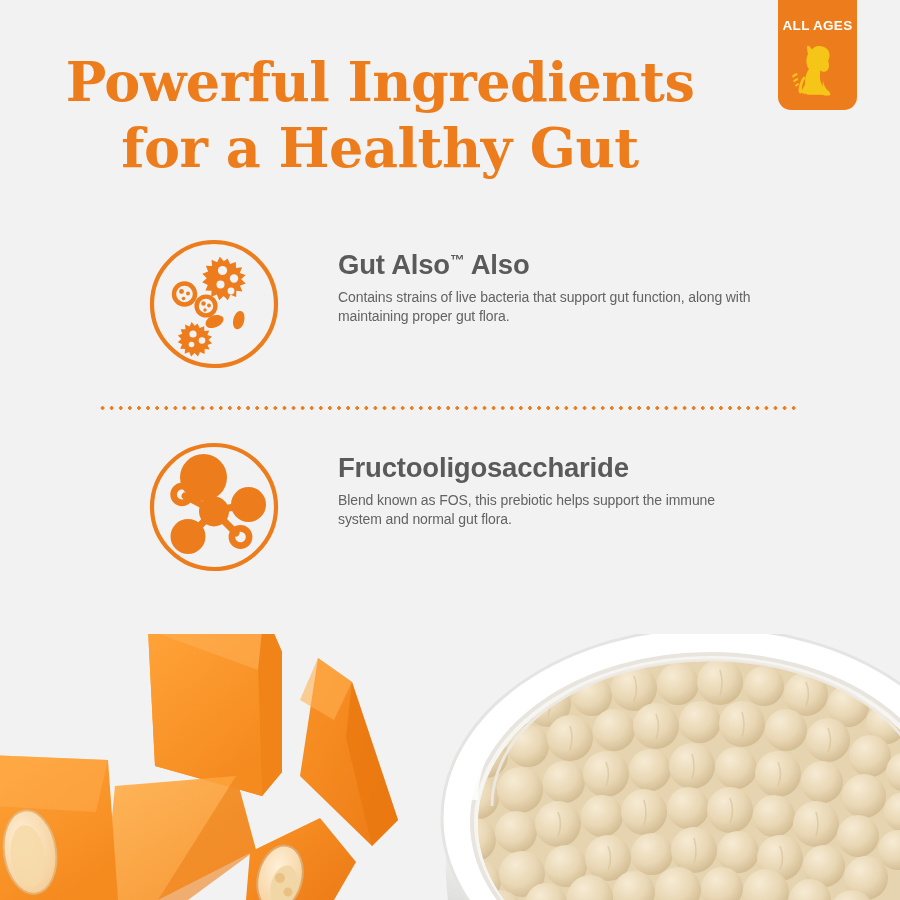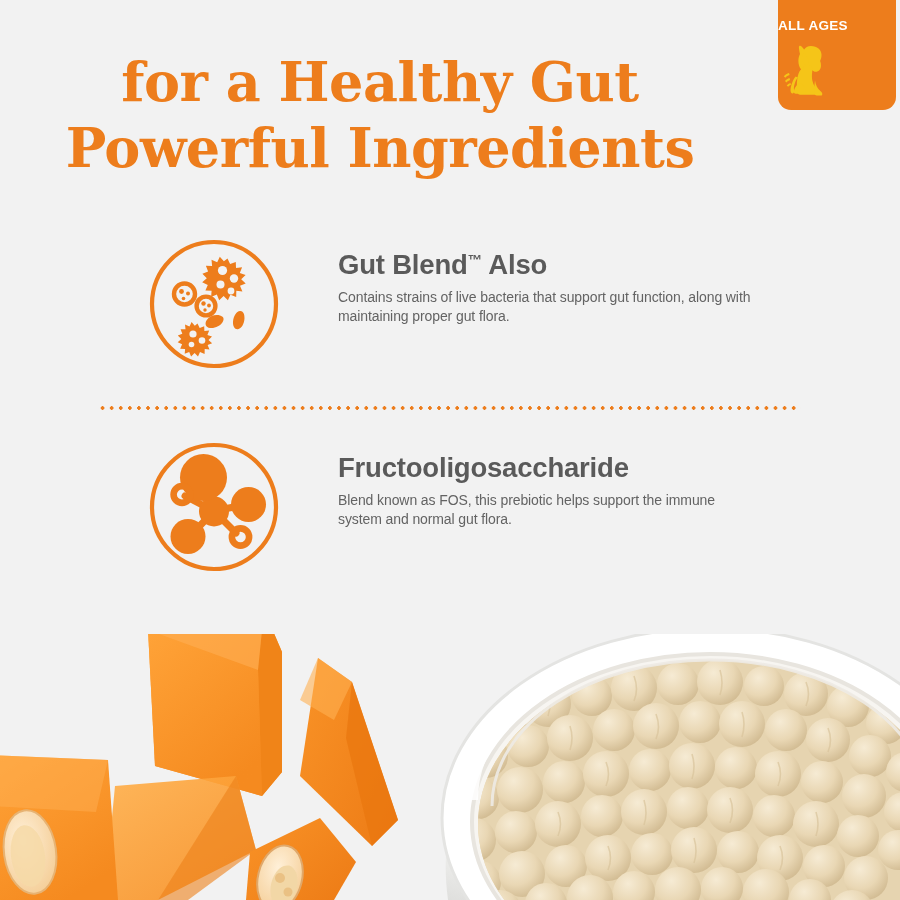--- a/index.html
+++ b/index.html
@@ -19,28 +19,28 @@
     height: 900px;
     overflow: hidden;
     background: #f2f2f2;
   }
 
   
   .badge {
     position: absolute;
     top: 0;
     left: 778px;
-    width: 118px;
+    width: 79px;
     height: 110px;
     background: #ED7D1C;
     border-bottom-left-radius: 13px;
     border-bottom-right-radius: 13px;
     display: flex;
     flex-direction: column;
-    align-items: flex-start;
+    align-items: center;
     z-index: 20;
   }
   .badge-label {
     margin-top: 19px;
     color: #ffffff;
     font-size: 13.5px;
     font-weight: bold;
     letter-spacing: 0.3px;
     line-height: 1;
     white-space: nowrap;
@@ -168,22 +168,22 @@
 
           <path d="M11.0 33.0c-2.0 0.6-3.9 1.8-5.2 3.2l1.5 1.5c1.1-1.2 2.6-2.2 4.3-2.7z"></path>
           <path d="M11.5 38.0c-1.8 0.6-3.4 1.7-4.5 3.0l1.5 1.4c0.9-1.1 2.2-2.0 3.6-2.4z"></path>
           <path d="M12.4 42.9c-1.5 0.6-2.8 1.5-3.7 2.6l1.5 1.3c0.7-0.9 1.7-1.6 2.8-2.0z"></path>
         </g>
       </svg>
     </div>
   </div>
 
   <div class="title-block">
+    <div class="title-line">Powerful Ingredients</div>
     <div class="title-line">for a Healthy Gut</div>
-    <div class="title-line">Powerful Ingredients</div>
   </div>
 
   <div class="feature feature-1">
     <div class="icon-wrap">
       <svg viewBox="0 0 132 132" xmlns="http://www.w3.org/2000/svg" aria-hidden="true">
         <circle cx="66" cy="66" r="62" fill="none" stroke="#ED7D1C" stroke-width="4.2"></circle>
         <g fill="#ED7D1C">
 
           <path d="M79.5 20.5l2.6 5.6 5.7-2.2 0.2 6.2 6.1-0.9-2.3 5.7 5.8 2.1-4.4 4.3 4.5 4.2-5.7 2.3 2.4 5.7-6.1-0.7-0.1 6.2-5.8-2.3-2.5 5.6-4.3-4.4-4.4 4.3-2.4-5.7-5.7 2.4 0.5-6.1-6.2-0.2 2.4-5.7-5.6-2.6 4.6-4.1-4.4-4.4 5.7-2.3-2.2-5.7 6.2 0.1-0.6-6.1 5.7 2.5 2.6-5.6 4.1 4.6z"></path>
 
@@ -206,21 +206,21 @@
           <circle cx="55.5" cy="65.5" r="2.2"></circle>
           <circle cx="61.0" cy="67.5" r="1.9"></circle>
           <circle cx="57.0" cy="72.0" r="1.7"></circle>
 
           <path d="M72.0 77.5c-4.5-1.5-10.5 0.5-13.2 4.4-2.5 3.6-1.0 7.4 3.2 8.0 4.6 0.7 10.4-2.0 12.7-5.9 1.9-3.2 0.7-5.7-2.7-6.5z"></path>
           <path d="M92.0 73.0c-3.6 0.4-6.6 5.2-7.0 10.8-0.3 4.6 1.8 7.8 4.9 7.4 3.5-0.5 6.4-5.4 6.6-11.0 0.2-4.6-1.8-7.6-4.5-7.2z"></path>
         </g>
       </svg>
     </div>
     <div class="feature-text">
-      <h2 class="feature-heading"><span>Gut Blend</span><span class="tm">™</span><span> Also</span></h2>
+      <h2 class="feature-heading"><span>Gut Also</span><span class="tm">™</span><span> Also</span></h2>
       <p class="feature-body">Contains strains of live bacteria that support gut function, along with maintaining proper gut flora.</p>
     </div>
   </div>
 
   <div class="divider"></div>
 
   <div class="feature feature-2">
     <div class="icon-wrap">
       <svg viewBox="0 0 132 132" xmlns="http://www.w3.org/2000/svg" aria-hidden="true">
         <circle cx="66" cy="66" r="62" fill="none" stroke="#ED7D1C" stroke-width="4.2"></circle>

